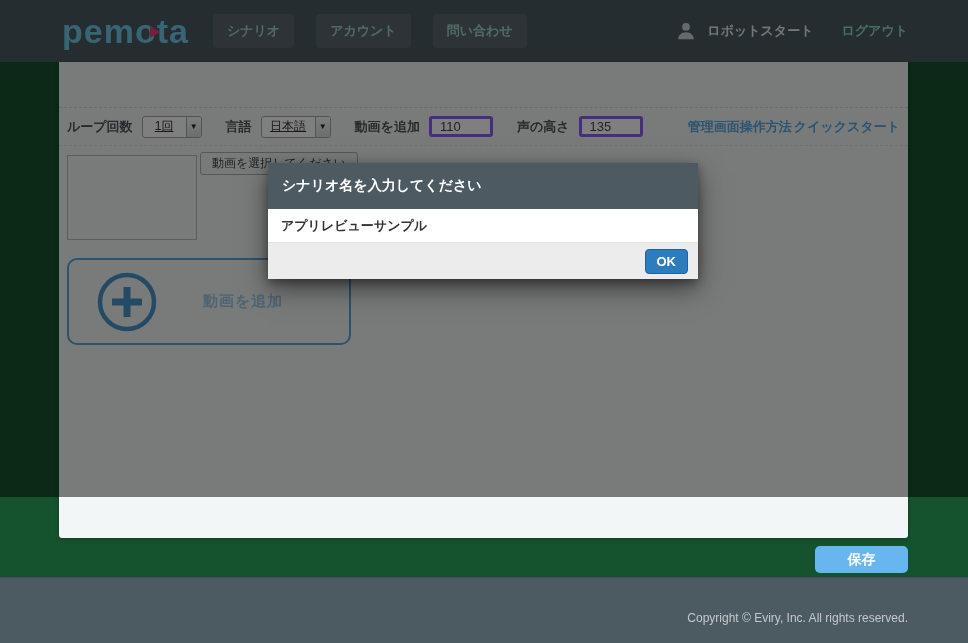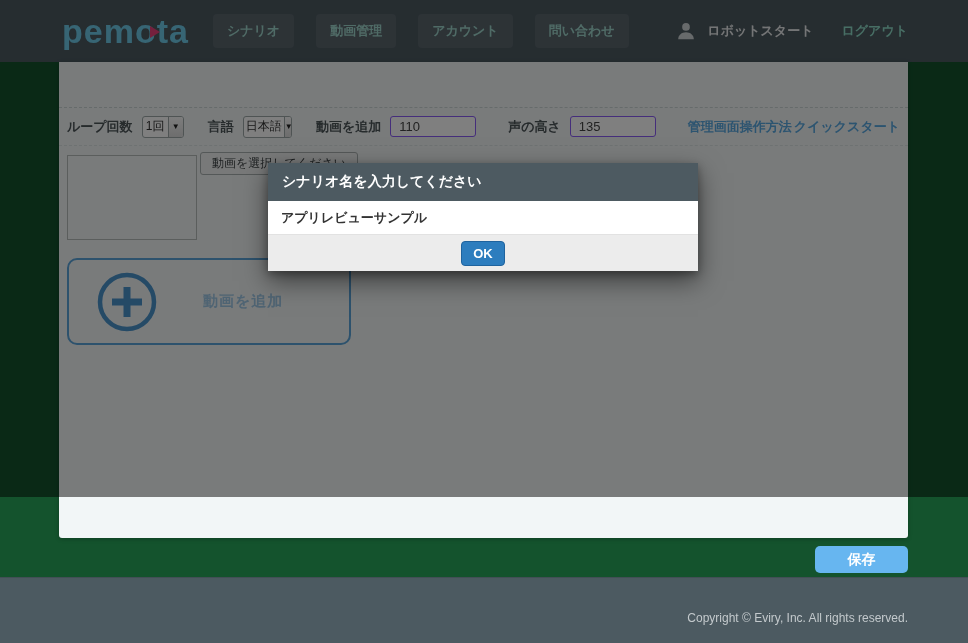--- a/index.html
+++ b/index.html
@@ -25,26 +25,26 @@
 
   
   .card { position:absolute; left:59px; top:62px; width:849px; height:476px;
           background:#f2f6f7; box-shadow:0 1px 4px rgba(0,0,0,0.25); border-radius:0 0 3px 3px; }
   .card-toprow { height:46px; border-bottom:1px dashed #ccd6d6; }
   .form-row { height:38px; display:flex; align-items:center; padding:0 8px;
               border-bottom:1px dashed #dde5e5; }
   .form-label { font-size:13px; font-weight:bold; color:#4d5659; margin-right:9px; white-space:nowrap; }
   .selectbox { height:22px; background:#fff; border:1px solid #9fa9a9; border-radius:3px;
                display:flex; align-items:center; margin-right:24px; cursor:pointer; overflow:hidden; }
-  .sel-text { flex:1; text-align:center; font-size:12px; color:#333; padding:0 2px; white-space:nowrap; }
+  .sel-text { flex:1; text-align:center; font-size:12px; color:#333; padding:0 2px; white-space:nowrap;text-decoration:underline; }
   .sel-arrow { width:15px; align-self:stretch; border-left:1px solid #9fa9a9;
                background:linear-gradient(#fafafa,#dcdcdc); display:flex; align-items:center;
                justify-content:center; font-size:8px; color:#222; }
-  .num-input { width:86px; height:21px; border:1px solid #8b5cf6; border-radius:3px;
-               font-size:13px; color:#444; padding-left:8px; margin-right:32px; background:#fff;
+  .num-input { width:64px; height:21px; border:3px solid #8b5cf6; border-radius:3px;
+               font-size:13px; color:#444; padding-left:8px; margin-right:24px; background:#fff;
                font-family:"Liberation Sans","DejaVu Sans",sans-serif; }
   .help-links { margin-left:auto; display:flex; gap:2px; }
   .help-link { color:#58a8e0; font-size:13px; font-weight:bold; text-decoration:none; white-space:nowrap; }
 
   .thumb-box { position:absolute; left:8px; top:93px; width:130px; height:85px;
                border:1px solid #b7bdbb; background:transparent; }
   .select-video-btn { position:absolute; left:141px; top:90px; height:23px; padding:0 11px;
                background:#f1f2f2; border:1px solid #a9b1b0; border-radius:3px; font-size:12px;
                color:#3c4244; cursor:pointer; white-space:nowrap;
                font-family:"Liberation Sans","DejaVu Sans",sans-serif; }
@@ -52,29 +52,29 @@
                border:2px solid #5ba5da; border-radius:10px; background:transparent;
                display:flex; align-items:center; cursor:pointer; }
   .plus-wrap { margin-left:27px; display:flex; align-items:center; }
   .add-video-label { font-size:15px; color:#9fc8e6; margin-left:45px; letter-spacing:1px; white-space:nowrap;font-weight:bold; }
 
   
   .backdrop { position:absolute; left:0; top:0; width:968px; height:497px;
               background:rgba(0,0,0,0.5); z-index:10; }
   .modal { position:absolute; left:268px; top:163px; width:430px; z-index:20;
            box-shadow:0 10px 24px rgba(0,0,0,0.5), 0 3px 8px rgba(0,0,0,0.3); }
-  .modal-header { height:38px; background:#4d5a61; display:flex; align-items:center;
+  .modal-header { height:46px; background:#4d5a61; display:flex; align-items:center;
                   padding:0 14px; color:#fff; font-size:14px; font-weight:bold; }
   .modal-body { background:#fff; height:34px; display:flex; align-items:center;
                 border-bottom:1px solid #e2e2e2; }
   .modal-input { width:100%; height:100%; border:none; outline:none; font-size:13px;
                  font-weight:bold; color:#333; padding:0 13px;
                  font-family:"Liberation Sans","DejaVu Sans",sans-serif; background:#fff; }
   .modal-footer { height:36px; background:#ececec; display:flex; align-items:center;
-                  justify-content:center; padding:0 10px; }
+                  justify-content:flex-end; padding:0 10px; }
   .ok-btn { background:#2d7dbe; border:1px solid #1f639e; border-radius:4px; color:#fff;
             font-size:13px; font-weight:bold; padding:4px 11px; cursor:pointer; }
 
   
   .save-btn { position:absolute; left:815px; top:546px; width:93px; height:27px;
               background:#67b6f0; border:none; border-radius:5px; color:#fff; font-size:14px;
               font-weight:bold; cursor:pointer; z-index:5;
               font-family:"Liberation Sans","DejaVu Sans",sans-serif; }
   .page-footer { position:absolute; left:0; top:577px; width:968px; height:66px;
                  background:#4c5a61; border-top:1px solid #424f55; }
@@ -85,21 +85,20 @@
 
 <div id="app">
 
   <div class="navbar">
     <div class="logo">
       <span>pemota</span>
       <span class="play-tri"></span>
     </div>
     <div class="nav-items">
       <button class="nav-btn">シナリオ</button>
-      <button class="nav-btn">動画管理</button>
       <button class="nav-btn">アカウント</button>
       <button class="nav-btn">問い合わせ</button>
     </div>
     <div class="nav-right">
       <span class="user-icon">
         <svg width="22" height="22" viewBox="0 0 24 24">
           <circle cx="12" cy="7.5" r="4.2" fill="#cfd4d6"></circle>
           <path d="M3.5 21c0-4.6 3.8-7.6 8.5-7.6s8.5 3 8.5 7.6z" fill="#cfd4d6"></path>
         </svg>
       </span>

